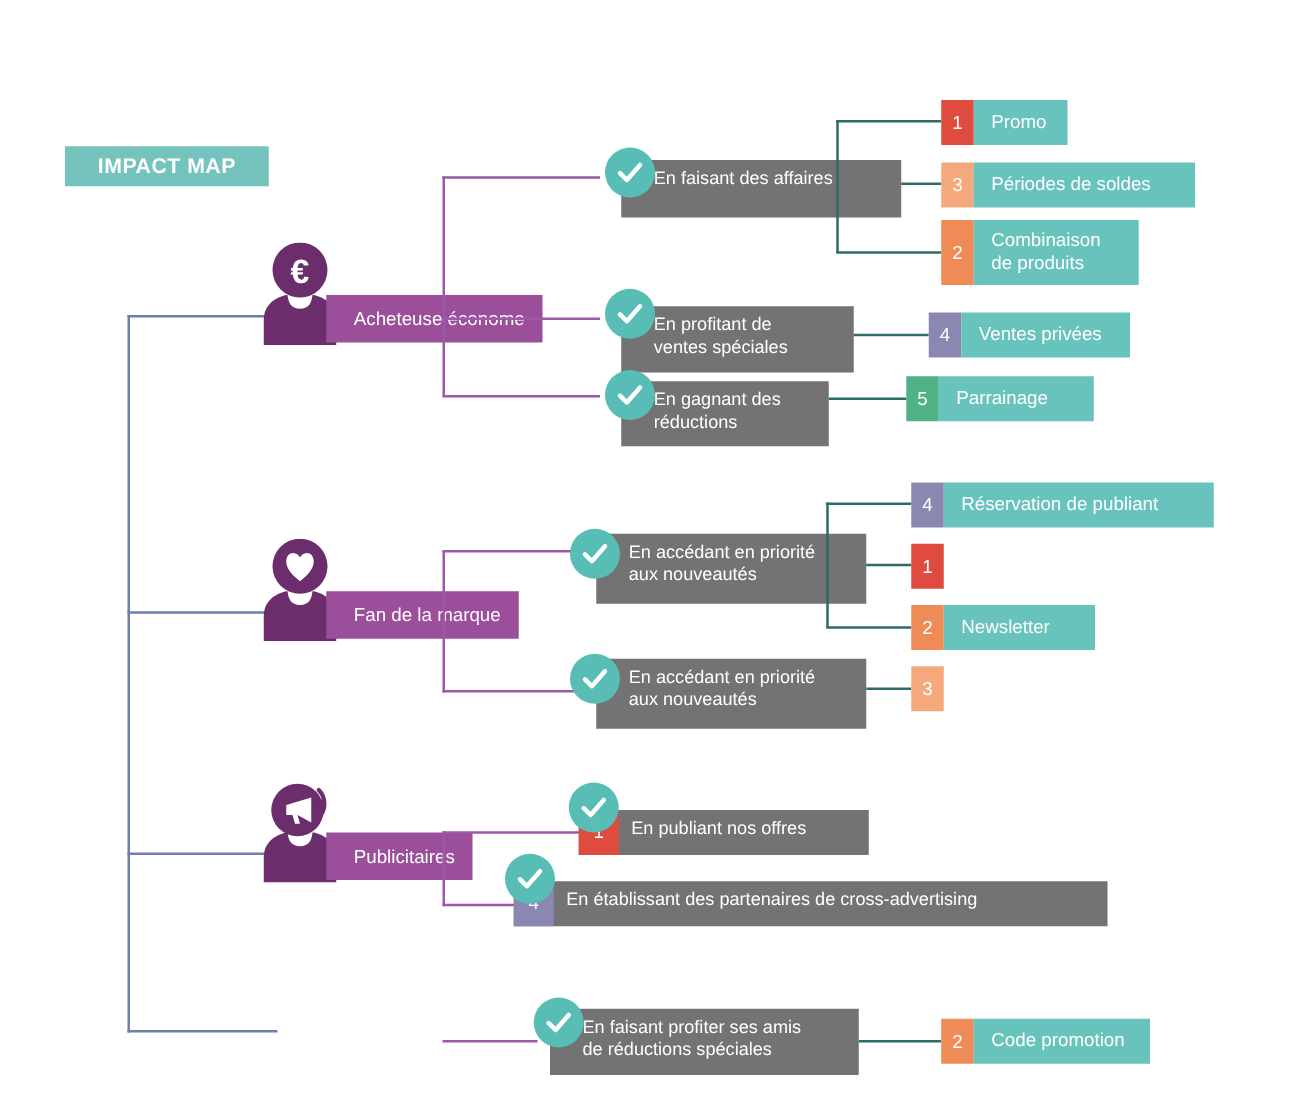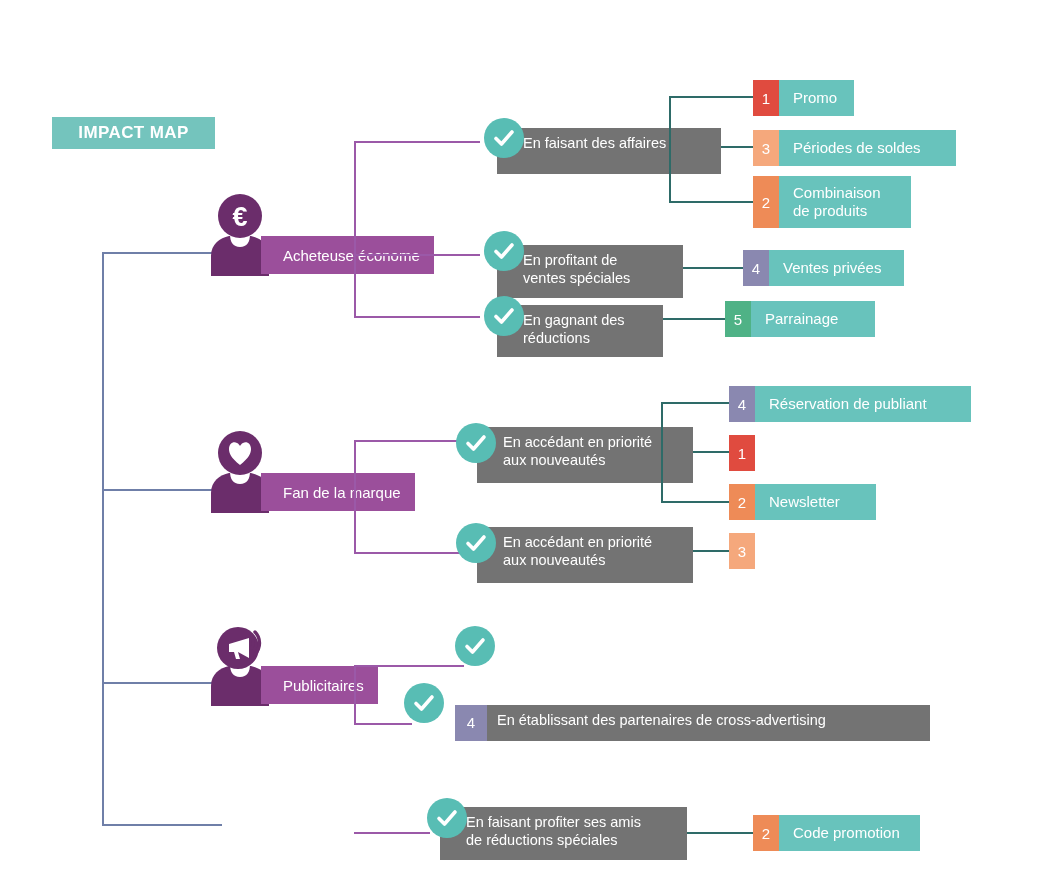--- a/index.html
+++ b/index.html
@@ -263,27 +263,31 @@
     <span>En accédant en priorité
 aux nouveautés</span>
   </div>
   <div class="check" style="left:456px;top:523px;">
     <svg width="22" height="22" viewBox="0 0 22 22">
         <path d="M3 11.5 L8.5 17 L19 5" stroke="#ffffff" stroke-width="3.6" fill="none" stroke-linecap="round" stroke-linejoin="round"></path>
       </svg>
   </div>
   <div class="tline h" style="left:693px;top:550px;width:36px;height:2px;"></div>
 
+  <div class="activity with-badge" style="left:463px;top:648px;width:232px;height:36px;">
+    <span class="inline-badge" style="background:#e04b3f;">1</span>
+    <span>En publiant nos offres</span>
+  </div>
   <div class="check" style="left:455px;top:626px;">
     <svg width="22" height="22" viewBox="0 0 22 22">
         <path d="M3 11.5 L8.5 17 L19 5" stroke="#ffffff" stroke-width="3.6" fill="none" stroke-linecap="round" stroke-linejoin="round"></path>
       </svg>
   </div>
 
-  <div class="activity with-badge" style="left:411px;top:705px;width:475px;height:36px;margin-left:44px;">
+  <div class="activity with-badge" style="left:411px;top:705px;width:475px;height:36px;">
     <span class="inline-badge" style="background:#8a88b0;">4</span>
     <span>En établissant des partenaires de cross-advertising</span>
   </div>
   <div class="check" style="left:404px;top:683px;">
     <svg width="22" height="22" viewBox="0 0 22 22">
         <path d="M3 11.5 L8.5 17 L19 5" stroke="#ffffff" stroke-width="3.6" fill="none" stroke-linecap="round" stroke-linejoin="round"></path>
       </svg>
   </div>
 
   <div class="activity" style="left:440px;top:807px;width:247px;height:53px;">

